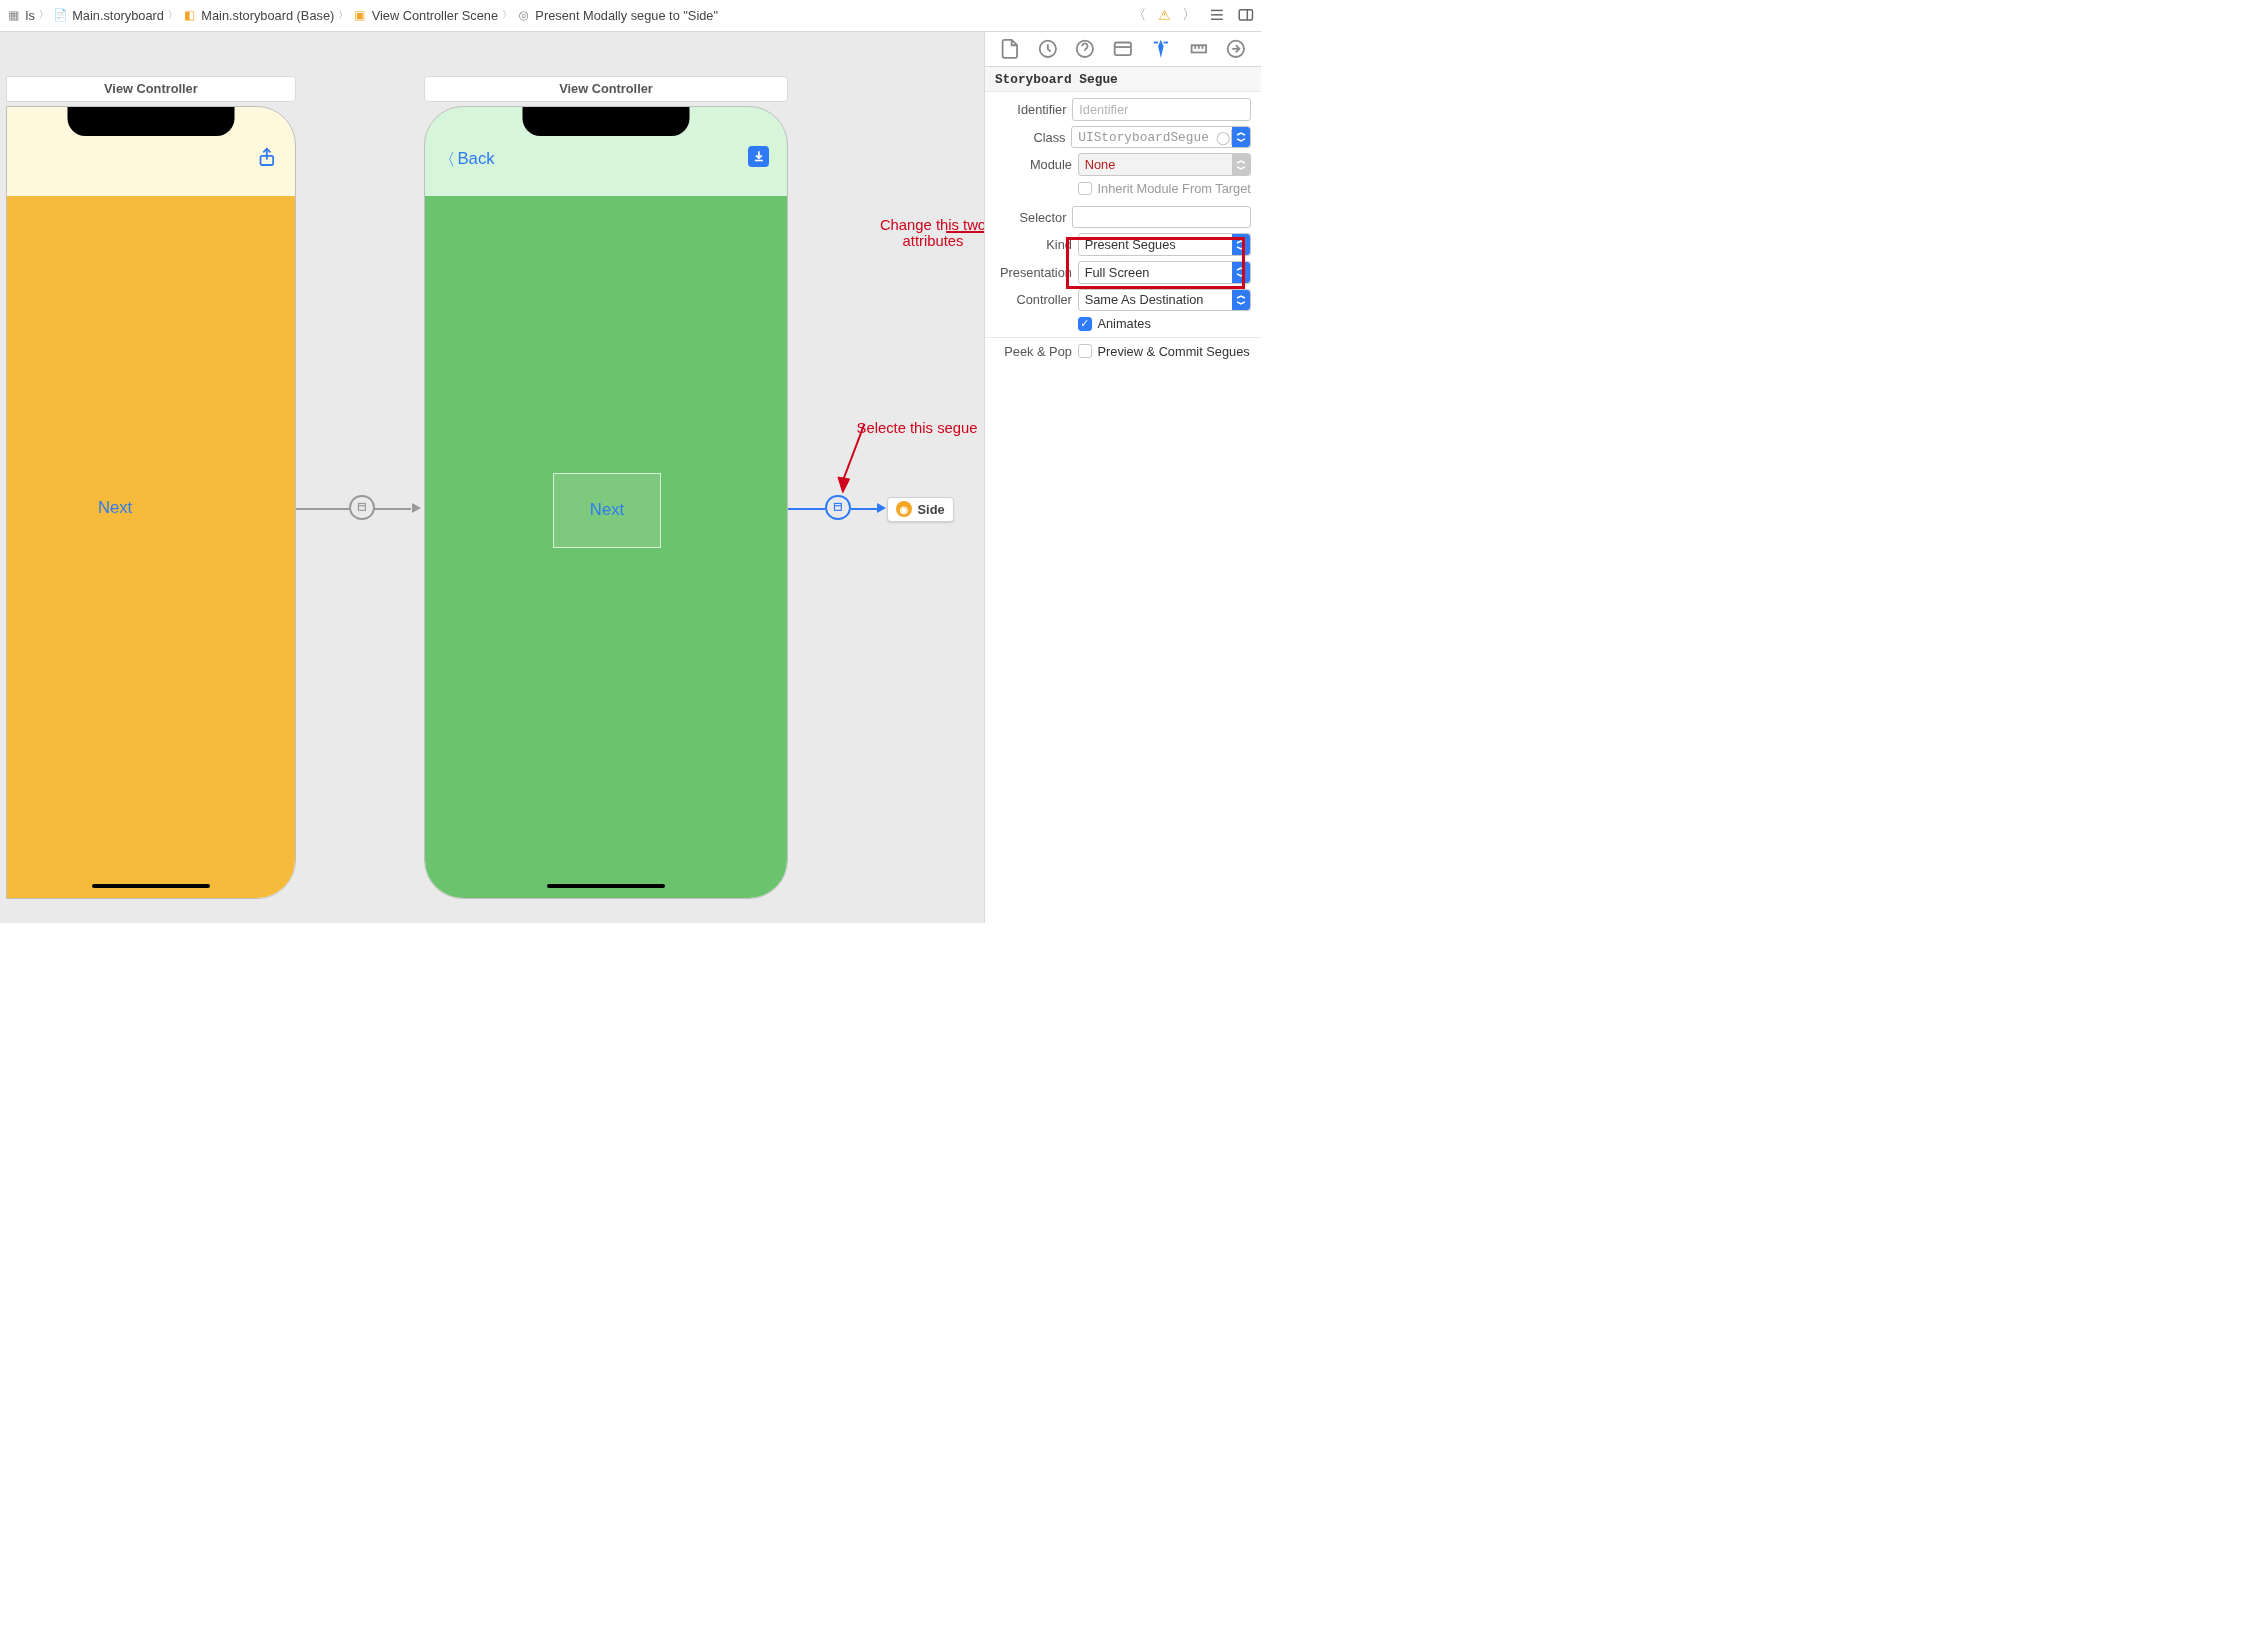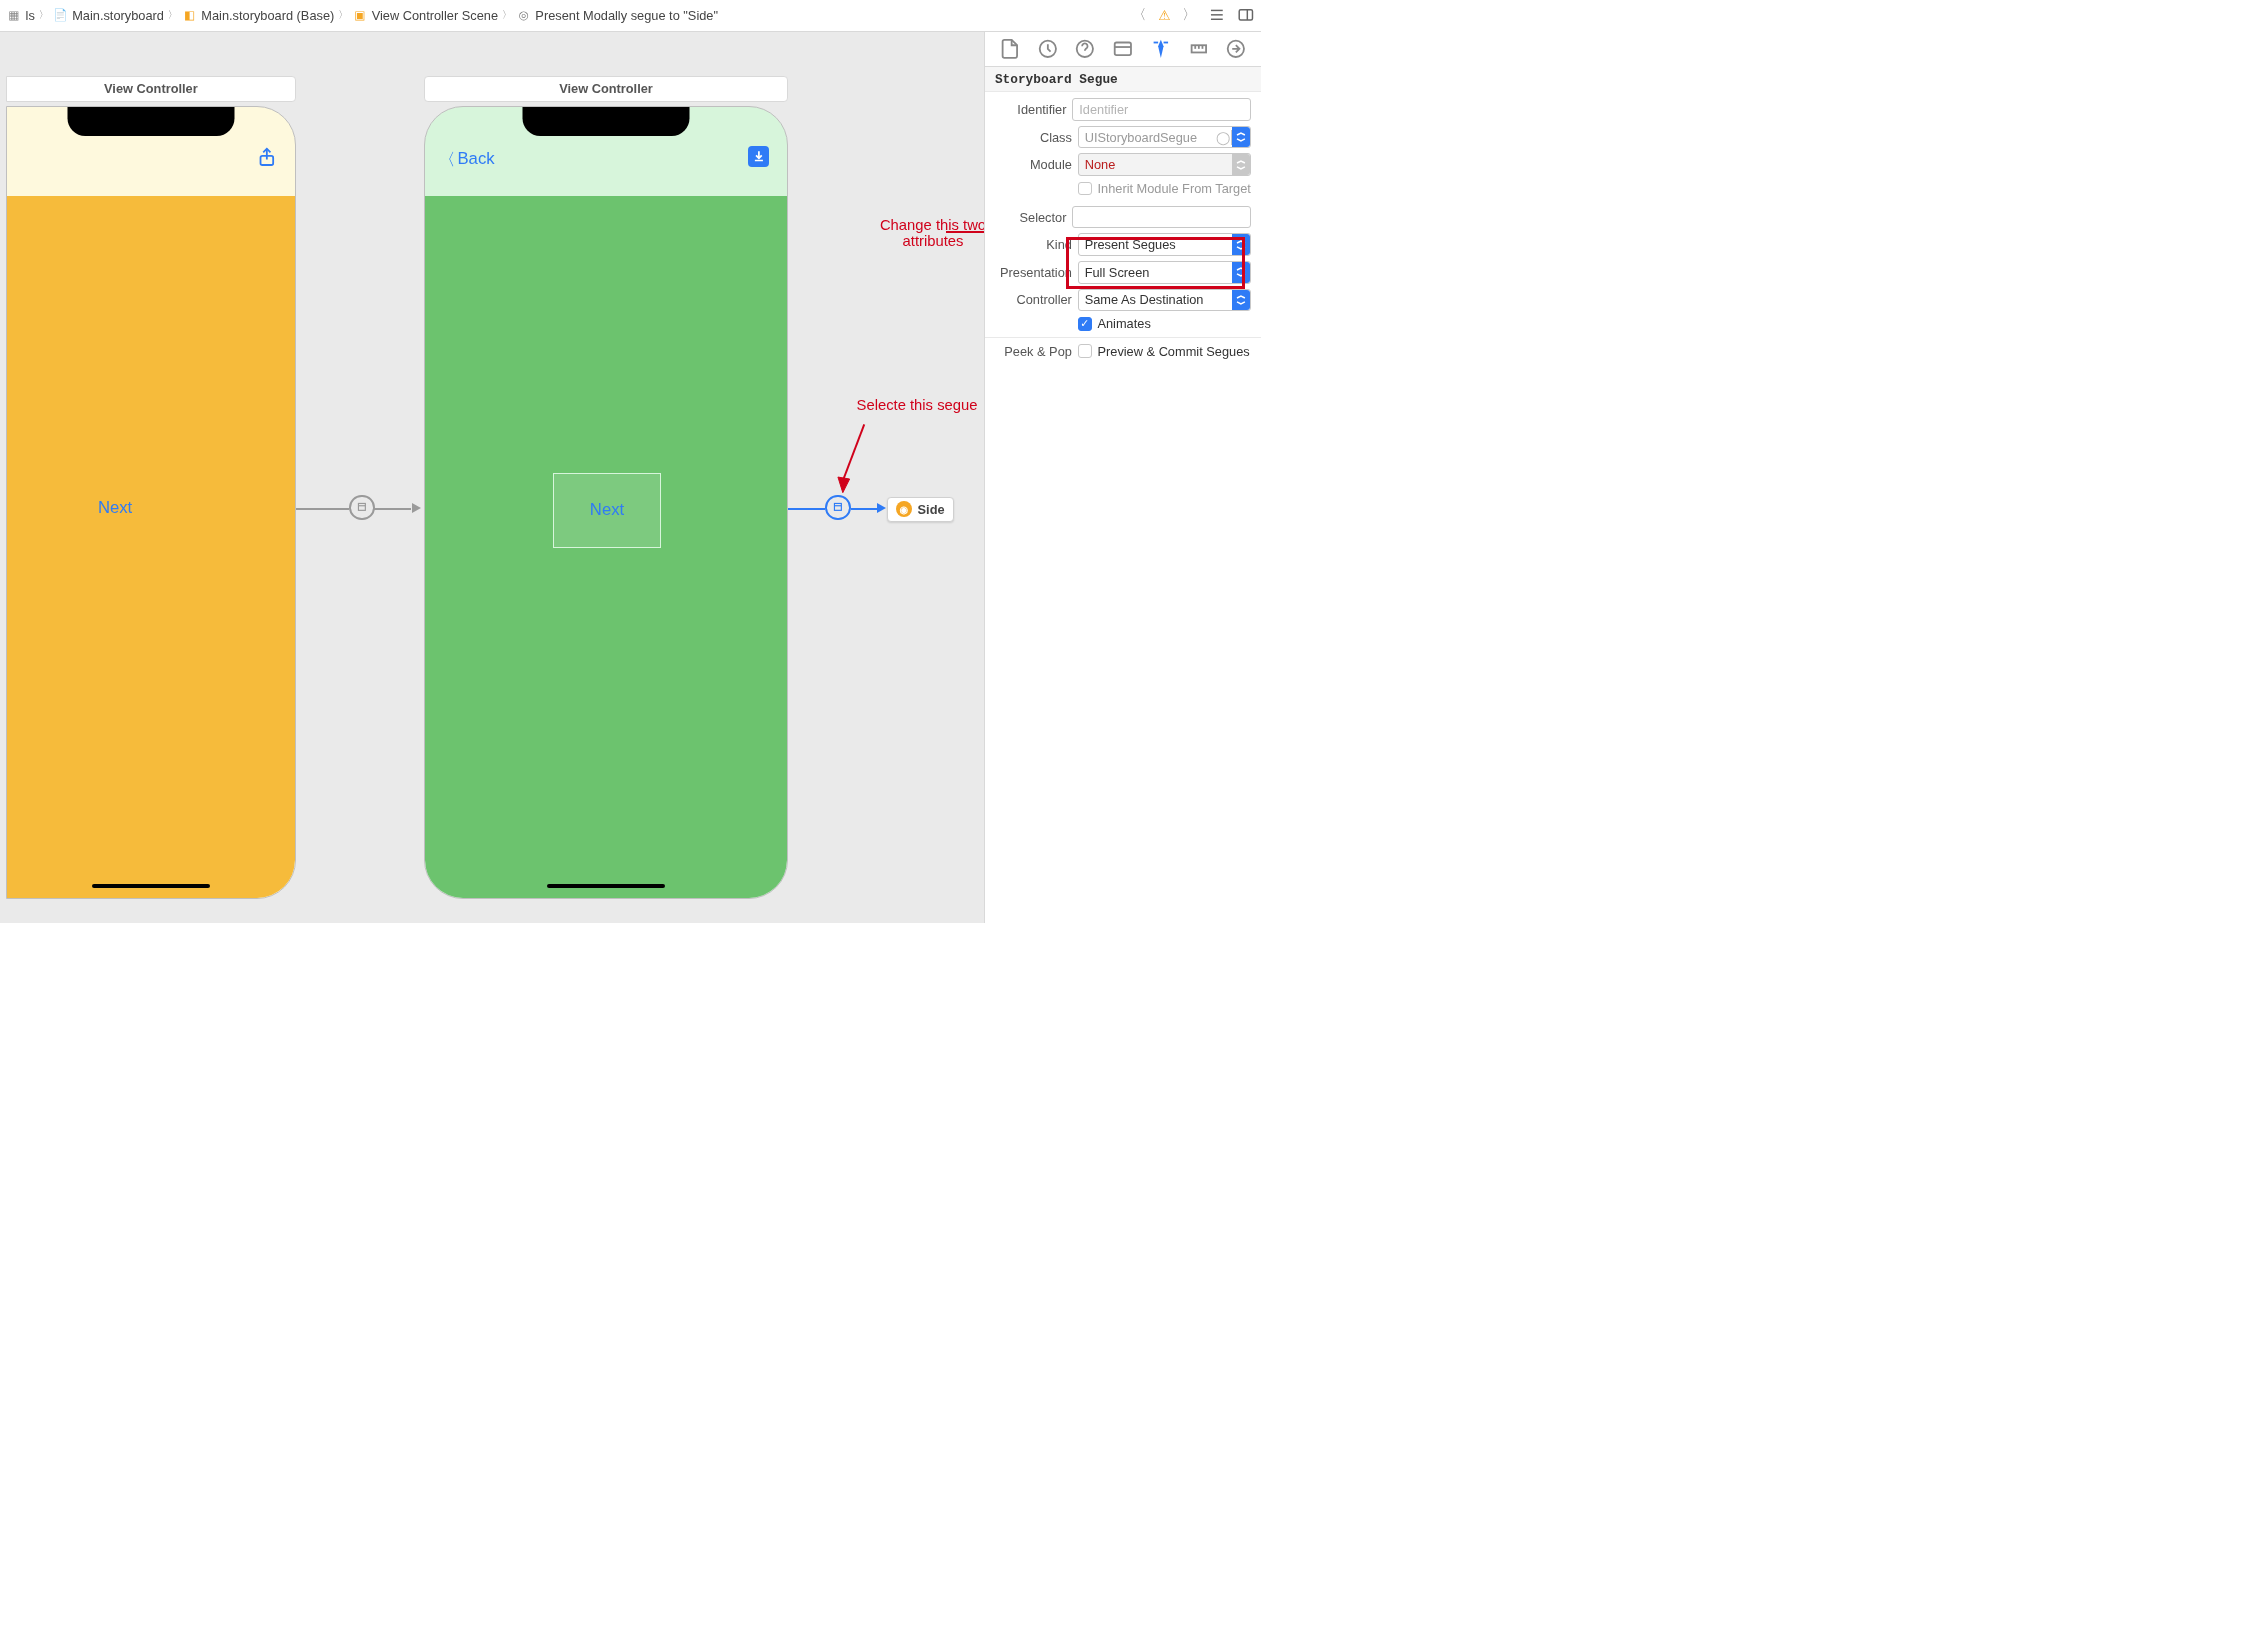--- a/index.html
+++ b/index.html
@@ -64,21 +64,21 @@
   .form { padding:5.9px 9.9px 11.8px; }
   .row { display:flex; align-items:center; margin-bottom:4.9px; gap:5.9px; }
   .lbl { width:77px; text-align:right; color:#555; font-size:12.8px; }
   .field { flex:1; height:22.7px; border:1px solid #c8c8c8; border-radius:3px; padding:0 5.9px; font-size:12.8px; background:#fff; color:#333; }
   .field::placeholder { color:#b4b4b4; }
   .select { flex:1; display:flex; align-items:center; height:22.7px; border:1px solid #c8c8c8; border-radius:3px; background:#fff; position:relative; }
   .select span.val { flex:1; padding:0 5.9px; }
   .sel-btn { width:17.7px; height:100%; background:#2f7bf6; border-radius:0 3px 3px 0; display:flex;align-items:center;justify-content:center; }
   .sel-btn svg { width:9.9px; height:9.9px; }
   .sel-btn.gray { background:#c8c8c8; }
-  .class-row .select .val { color:#9a9a9a; }
+  .class-row .select .val { color:#9a9a9a;font-family:Liberation Mono, monospace; }
   .class-row .extra { width:17.7px; display:flex;align-items:center;justify-content:center;color:#bbb; border-right:1px solid #c8c8c8;}
   .check { width:13.8px;height:13.8px;border:1px solid #c8c8c8;border-radius:3px;display:flex;align-items:center;justify-content:center;font-size:10.8px;}
   .check.on { background:#2f7bf6;border-color:#2f7bf6;color:#fff;}
   .highlight-box { position:absolute; border:3px solid #d0021b; pointer-events:none; }
   .hr { border-top:1px solid #e9e9e9; margin:5.9px -9.9px; }
 </style>
 </head>
 <body>
 
 <div class="root">
@@ -202,21 +202,21 @@
         <span>Side</span>
       </div>
 
       <div class="anno" style="left:814px; top:185px; width:158px; white-space:pre-line;">Change this two
 attributes</div>
       <svg style="position:absolute; left:946px; top:193px; width:118px; height:13.8px;" viewBox="0 0 120 14" width="118" height="13.8">
           <line x1="0" y1="7" x2="105" y2="7" class="anno-arrow" stroke-width="2"></line>
           <polygon points="105,2 118,7 105,12" class="anno-arrow"></polygon>
         </svg>
 
-      <div class="anno" style="left:798px; top:365px; width:158px;">Selecte this segue</div>
+      <div class="anno" style="left:798px; top:388px; width:158px;">Selecte this segue</div>
       <svg style="position:absolute; left:835px; top:392px; width:39px; height:71px;" viewBox="0 0 40 72" width="39" height="71">
           <line x1="30" y1="0" x2="8" y2="58" class="anno-arrow" stroke-width="2"></line>
           <polygon points="3,54 8,70 15,56" class="anno-arrow"></polygon>
         </svg>
 
     </div>
 
     <div class="inspector">
       <div class="insp-tabs">
         <div class="insp-tab">

